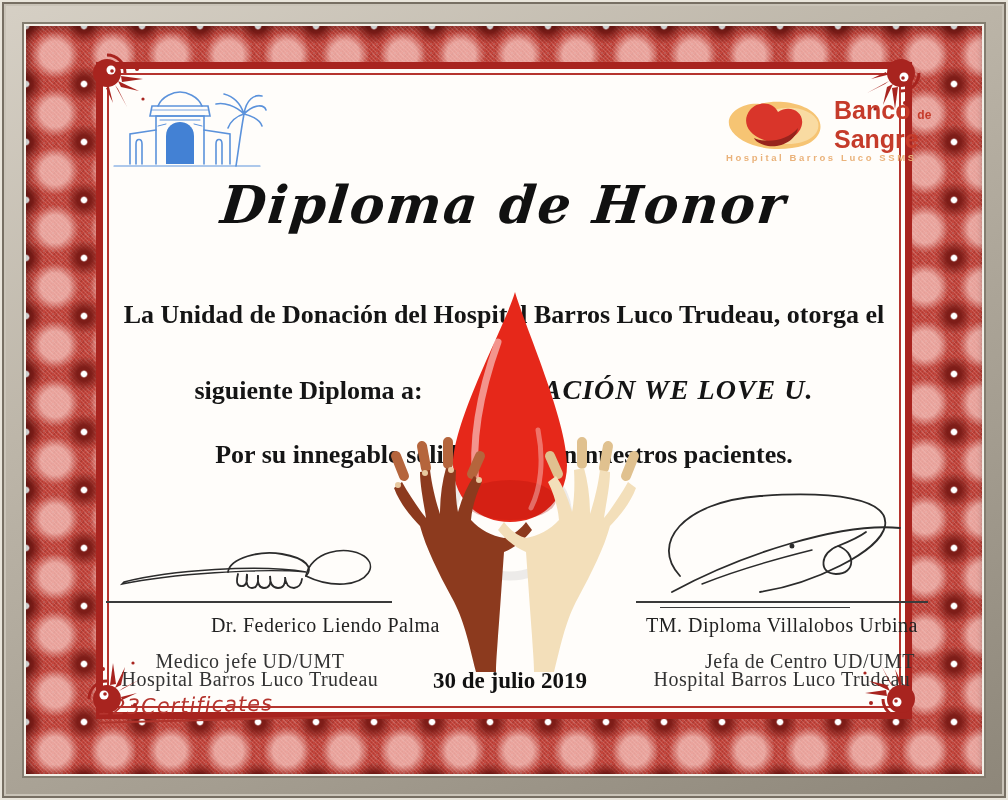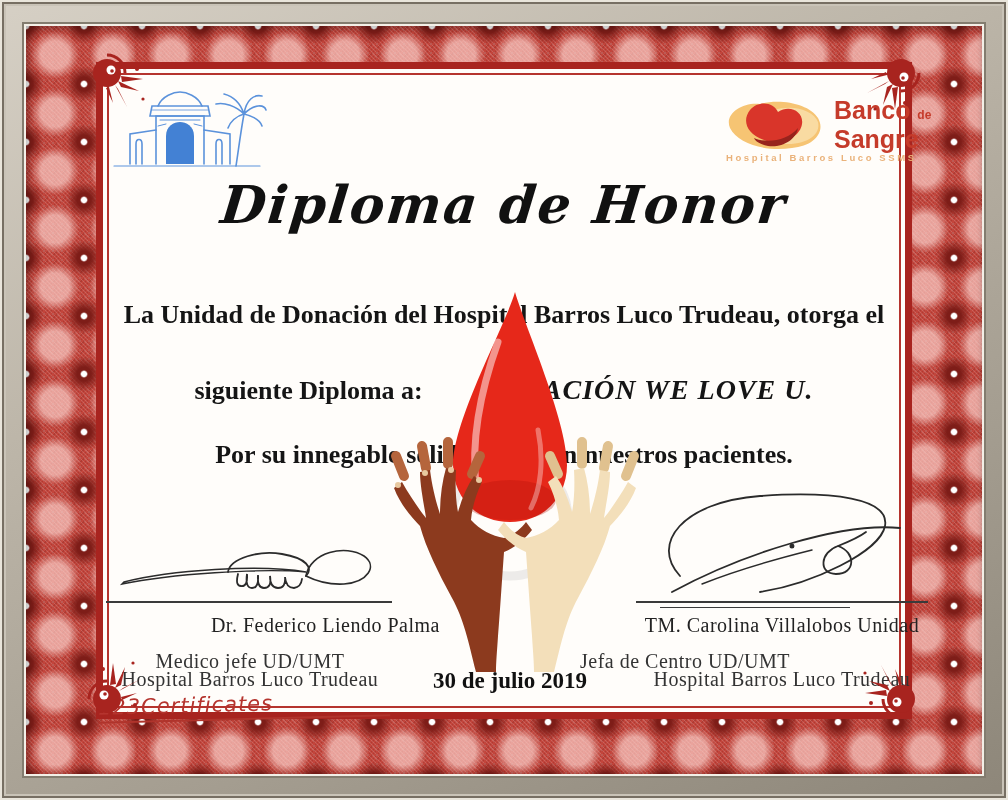--- a/index.html
+++ b/index.html
@@ -223,22 +223,22 @@
       <g fill="none" stroke="#2b2b2b" stroke-width="1.8" stroke-linecap="round">
         <path d="M38 88 C8 56 40 14 118 8 C190 3 248 10 243 38 C238 64 170 96 118 104"></path>
         <path d="M30 104 C100 66 200 34 258 40"></path>
         <path d="M196 58 C214 64 214 86 194 86 C176 86 178 64 196 58 C206 54 216 50 224 44"></path>
         <path d="M60 96 C90 84 130 72 170 62" stroke-width="1.4"></path>
         <circle cx="150" cy="58" r="1.6" fill="#2b2b2b"></circle>
       </g>
     </svg>
     <div class="abs sigline" style="left:636px;top:601px;width:292px"></div>
     <div class="abs sigline" style="left:660px;top:607px;width:190px;border-top-width:1px"></div>
-    <div class="abs signame" style="left:592px;top:614px;width:380px;text-align:center">TM. Carolina Villalobos Unidad</div>
-    <div class="abs sigsub" style="left:580px;top:650px;width:380px;text-align:left">Jefa de Centro UD/UMT</div>
+    <div class="abs signame" style="left:592px;top:614px;width:380px;text-align:center">TM. Diploma Villalobos Urbina</div>
+    <div class="abs sigsub" style="left:620px;top:650px;width:380px;text-align:center">Jefa de Centro UD/UMT</div>
     <div class="abs sigsub" style="left:592px;top:668px;width:380px;text-align:center">Hospital Barros Luco Trudeau</div>
 
     <div class="abs center datetxt" style="left:314px;right:auto;width:392px">30 de julio 2019</div>
 
     <div class="abs watermark">123Certificates</div>
 
   </div>
 </div>
 
 </body></html>

